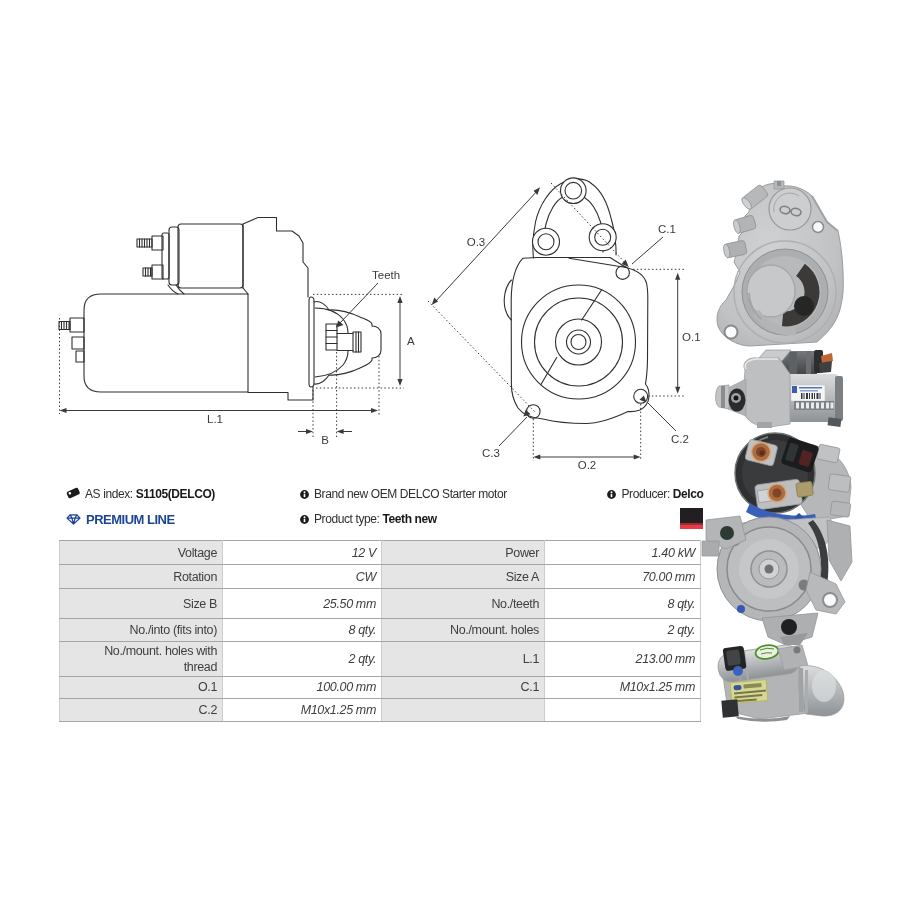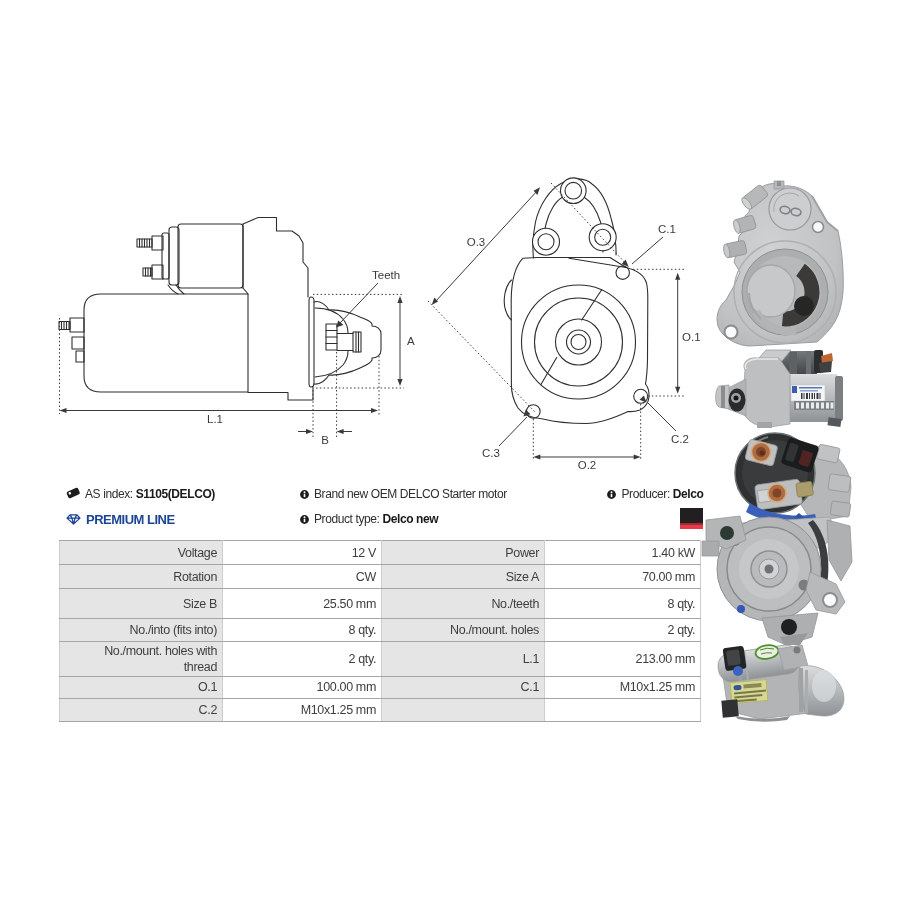--- a/index.html
+++ b/index.html
@@ -5,21 +5,21 @@
 html,body{margin:0;padding:0;background:#ffffff;}
 body{width:900px;height:900px;position:relative;font-family:"Liberation Sans",sans-serif;overflow:hidden;}
 #page{position:absolute;left:0;top:0;width:900px;height:900px;background:#fff;}
 .abs{position:absolute;}
 .inforow{font-size:12px;letter-spacing:-0.4px;color:#2e2e2e;white-space:nowrap;}
 .inforow b{color:#191919;}
 .icn{display:inline-block;vertical-align:-1px;margin-right:5px;}
 #tbl{position:absolute;left:59px;top:540px;border-collapse:collapse;table-layout:fixed;font-size:12.5px;letter-spacing:-0.35px;color:#3e3e3e;border:1px solid #9d9d9d;}
 #tbl td{border-top:1px solid #a6a6a6;border-bottom:1px solid #a6a6a6;border-left:1px solid #cdcdcd;border-right:1px solid #cdcdcd;text-align:right;padding:1px 5px 0 2px;vertical-align:middle;line-height:1.3;}
 #tbl td.l{background:#e5e5e5;}
-#tbl td.v{background:#ffffff;}
+#tbl td.v{background:#ffffff;font-style:italic;}
 </style>
 </head>
 <body>
 <div id="page">
 
 <svg class="abs" style="left:0;top:0" width="900" height="900" viewBox="0 0 900 900">
 <defs>
 <linearGradient id="gAl" x1="0" y1="0" x2="0" y2="1">
  <stop offset="0" stop-color="#d8d9da"></stop>
           <stop offset="1" stop-color="#aaacae"></stop>
@@ -376,21 +376,21 @@
 <div class="abs inforow" style="left:66px;top:512px;color:#1c4495;font-weight:bold;">
  <svg class="icn" width="15" height="11" viewBox="0 0 15 11">
         <path d="M4.2,0.8 L10.8,0.8 L14,4.1 L7.5,10 L1,4.1 Z M1,4.1 L14,4.1 M4.2,0.8 L5.9,4.1 L7.5,10 M10.8,0.8 L9.1,4.1 L7.5,10" stroke="#1c4495" stroke-width="1.25" fill="none" stroke-linejoin="round"></path>
       </svg><span style="font-size:13px;letter-spacing:-0.5px;">PREMIUM LINE</span>
 </div>
 <div class="abs inforow" style="left:300px;top:512px;">
  <svg class="icn" width="9" height="9" viewBox="0 0 11 11">
         <circle cx="5.5" cy="5.5" r="5.4" fill="#1c1c1c"></circle>
         <rect x="4.5" y="4.7" width="2" height="4" fill="#fff"></rect>
         <circle cx="5.5" cy="2.8" r="1.2" fill="#fff"></circle>
-      </svg><span>Product type: <b>Delco new</b></span>
+      </svg><span>Product type: <b>Teeth new</b></span>
 </div>
 <div class="abs" style="left:680px;top:507.5px;width:22.5px;height:15px;background:#231f20;"></div>
 <div class="abs" style="left:680px;top:523px;width:22.5px;height:2px;background:#9e2b33;"></div>
 <div class="abs" style="left:680px;top:525px;width:22.5px;height:4px;background:#e8394a;"></div>
 
 <table id="tbl" cellspacing="0">
  <colgroup>
         <col style="width:163px">
         <col style="width:159px">
         <col style="width:163px">

